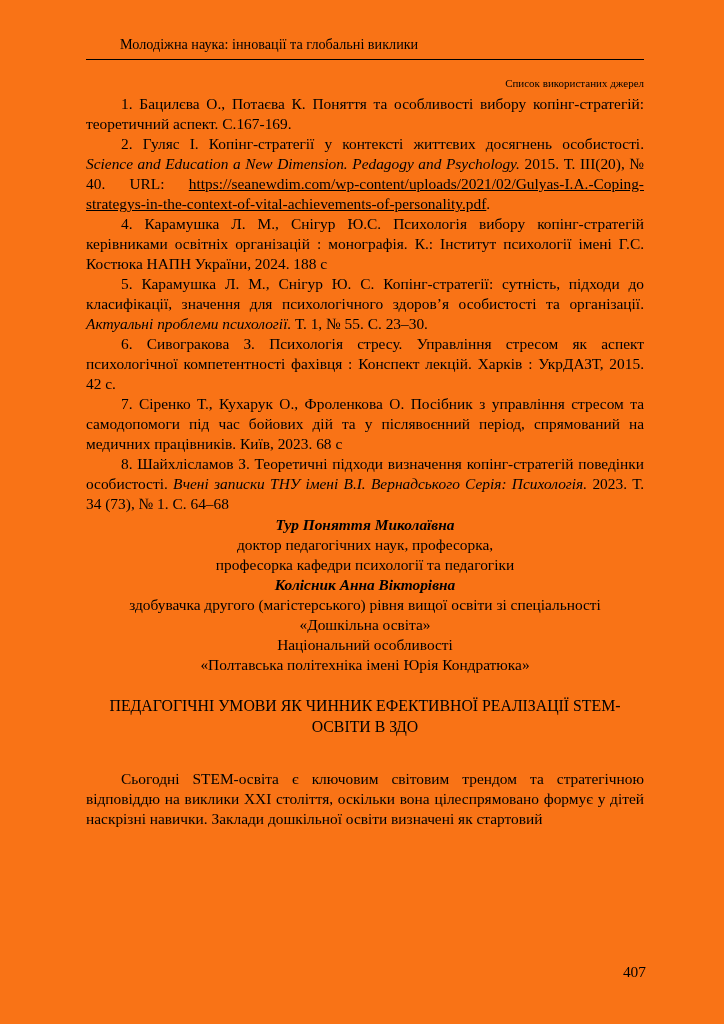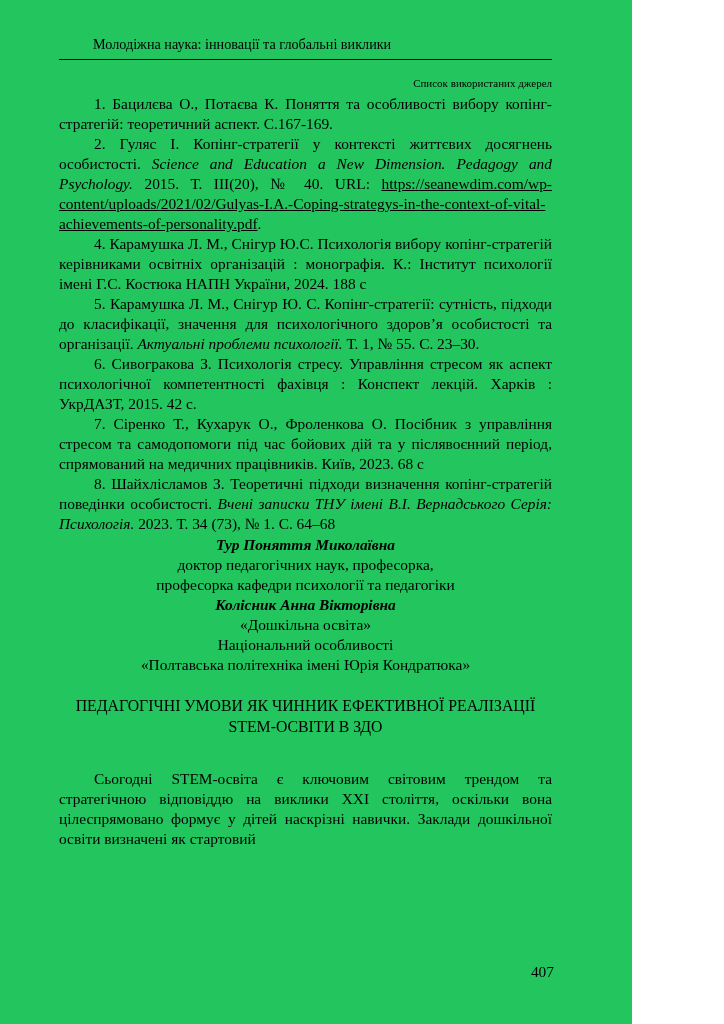--- a/index.html
+++ b/index.html
@@ -1,26 +1,26 @@
 <!DOCTYPE html>
 <html><head>
 <meta charset="utf-8">
 <style>
   html, body { margin: 0; padding: 0; background: #ffffff; }
   .page {
     position: relative;
-    width: 632px;
+    width: 724px;
     height: 1024px;
     box-sizing: border-box;
-    background: #22c55e;
+    background: #f97316;
     color: #000000;
     font-family: "Liberation Serif", "DejaVu Serif", serif;
     font-size: 15.4px;
     line-height: 20px;
-    padding: 34px 80px 30px 59px;
+    padding: 34px 80px 30px 86px;
     overflow: hidden;
   }
   .running-header {
     font-size: 14.2px;
     padding-left: 34px;
     padding-bottom: 5px;
     border-bottom: 1.2px solid #000;
     margin-bottom: 13px;
   }
   .section-heading {
@@ -79,20 +79,21 @@
       <p class="ref"><span class="s-n">7. Сіренко Т., Кухарук О., Фроленкова О. Посібник з управління стресом та самодопомоги під час бойових дій та у післявоєнний період, спрямований на медичних працівників. Київ, 2023. 68 с</span></p>
       <p class="ref"><span class="s-n">8. Шайхлісламов З. Теоретичні підходи визначення копінг-стратегій поведінки особистості. </span><span class="s-i">Вчені записки ТНУ імені В.І. Вернадського Серія: Психологія.</span><span class="s-n"> 2023. Т. 34 (73), № 1. С. 64–68</span></p>
     </div>
 
 
   <div class="authors">
       <div class="author-line s-bi">Тур Поняття Миколаївна</div>
       <div class="author-line">доктор педагогічних наук, професорка,</div>
       <div class="author-line">професорка кафедри психології та педагогіки</div>
       <div class="author-line s-bi">Колісник Анна Вікторівна</div>
+      <div class="author-line">здобувачка другого (магістерського) рівня вищої освіти зі спеціальності</div>
       <div class="author-line">«Дошкільна освіта»</div>
       <div class="author-line">Національний особливості</div>
       <div class="author-line">«Полтавська політехніка імені Юрія Кондратюка»</div>
     </div>
 
   <h1 class="article-title">ПЕДАГОГІЧНІ УМОВИ ЯК ЧИННИК ЕФЕКТИВНОЇ РЕАЛІЗАЦІЇ STEM-ОСВІТИ В ЗДО</h1>
 
   <div>
       <p class="body-par">Сьогодні STEM-освіта є ключовим світовим трендом та стратегічною відповіддю на виклики ХХІ століття, оскільки вона цілеспрямовано формує у дітей наскрізні навички. Заклади дошкільної освіти визначені як стартовий</p>
     </div>

